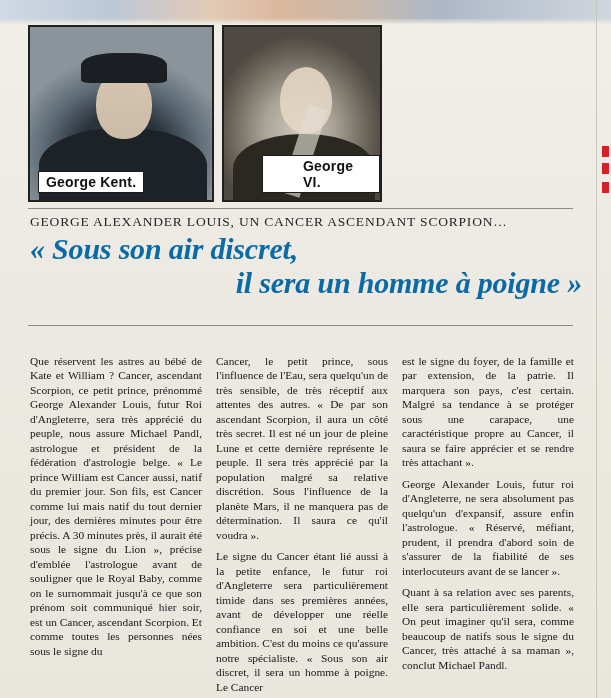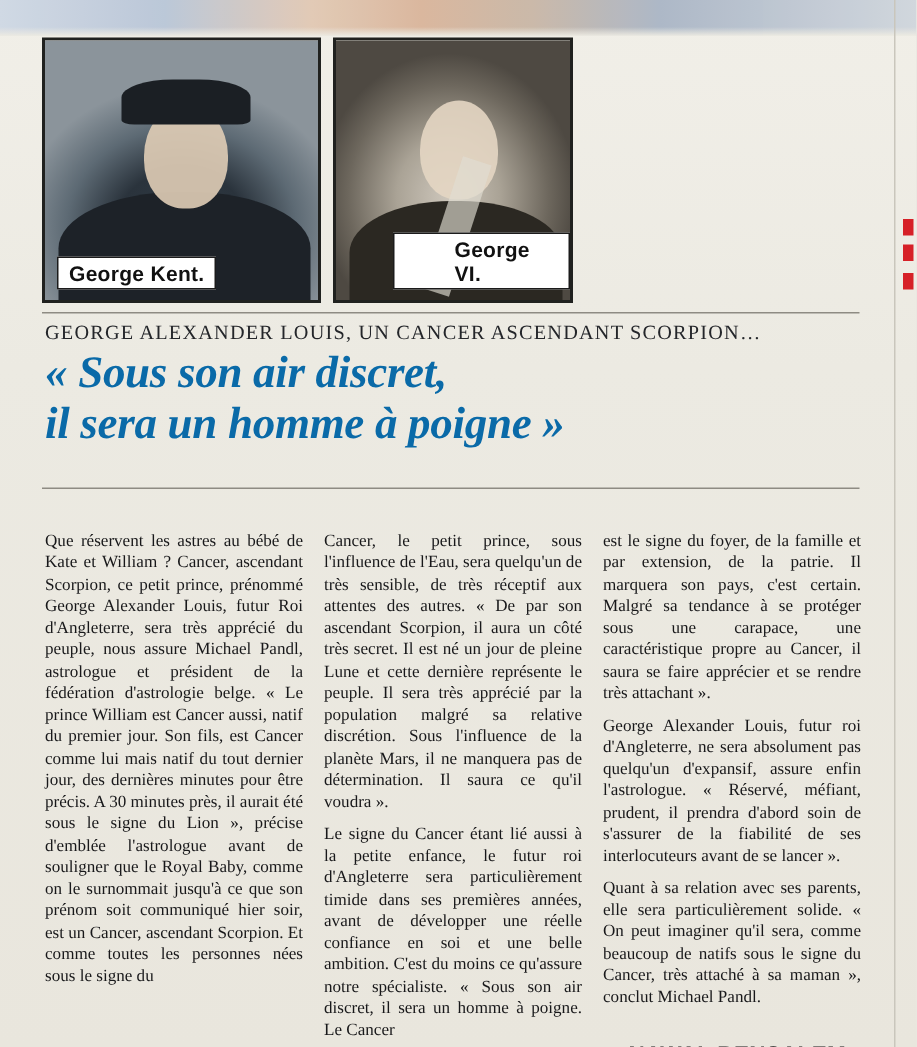--- a/index.html
+++ b/index.html
@@ -184,21 +184,21 @@
     left: 30px;
     width: 552px;
     color: #0a6aa8;
     font-family: "Liberation Serif", serif;
     font-weight: bold;
     font-size: 30px;
     line-height: 1.12;
     letter-spacing: -0.2px;
     font-style: italic;
   }
-  .headline .l2 { display: block; }
+  .headline .l2 { display: block; text-align: right; }
 
   
   .columns {
     position: absolute;
     top: 354px;
     left: 30px;
     width: 544px;
     height: 350px;
     display: flex;
     gap: 14px;

